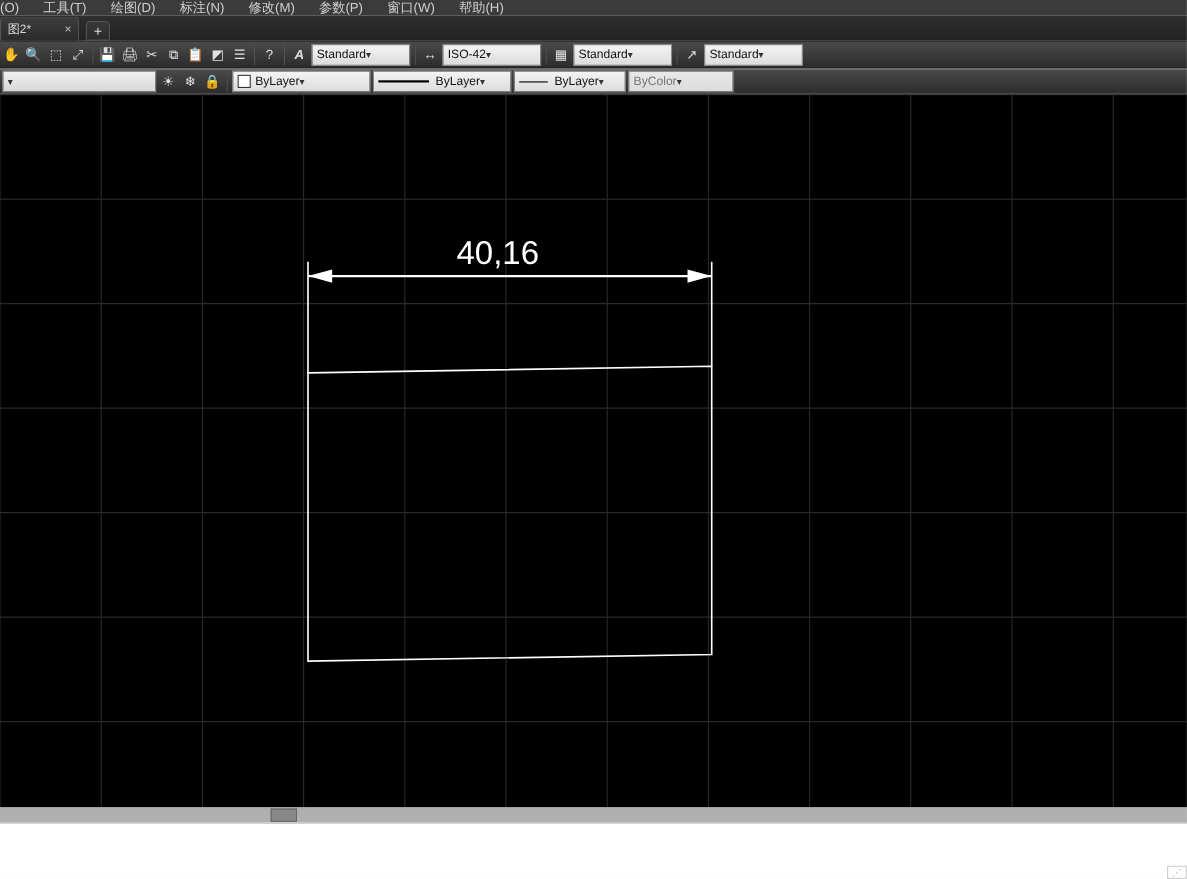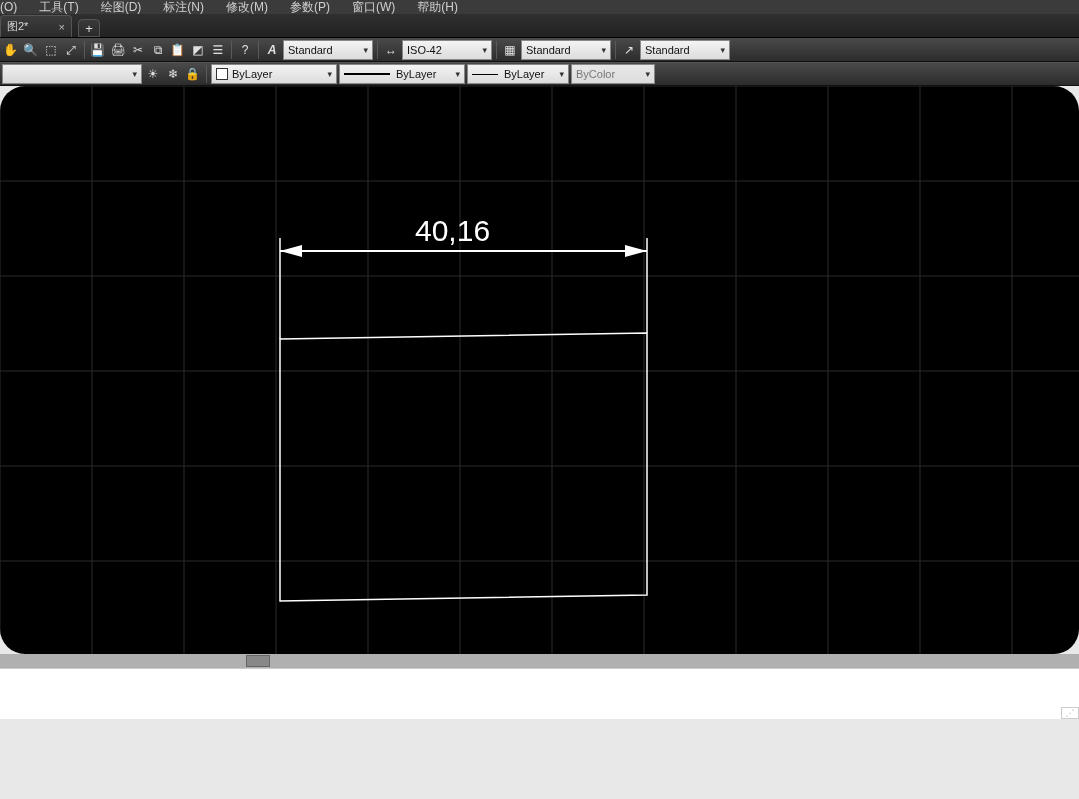--- a/index.html
+++ b/index.html
@@ -72,43 +72,42 @@
     width: 18px; height: 18px;
     display:flex;align-items:center;justify-content:center;
     color:#e0e0e0;font-size:12px;
     cursor:pointer;
   }
   .sep { width:1px; height:18px; background:#1a1a1a; margin:0 2px; border-right:1px solid #5a5a5a;}
   .dropdown {
     height: 20px;
     background: linear-gradient(#f4f4f4,#dcdcdc);
     border: 1px solid #888;
-    display:flex;align-items:center;justify-content:space-between;
+    display:flex;align-items:center;
     padding: 0 4px;
     font-size: 11px;
     color:#111;
     cursor:pointer;
   }
   .dropdown .arrow { font-size:9px;color:#333; }
   .dropdown .swatch { width:12px;height:12px;border:1px solid #333;margin-right:4px; }
   .dropdown.dim { color:#777; background:linear-gradient(#e8e8e8,#dcdcdc); }
   .dd-small { width: 90px; }
   .dd-med { width: 126px; }
   .dd-large { width: 140px; }
 
   .linepreview { display:inline-block; width:46px; height:2px; background:#000; margin-right:6px; vertical-align:middle;}
 
   
   .drawing-wrap {
     position: relative;
     width: 100%;
-    height: 568px;
+    height: 648px;
     background: #000;
     overflow: hidden;
-    border-radius: 25px;
   }
   .grid line { stroke:#2a2a2a; stroke-width:1; }
   .shape { stroke:#fff; stroke-width:1.5; fill:none; }
   .dim-line { stroke:#fff; stroke-width:2; }
   .dim-ext { stroke:#fff; stroke-width:1.5; }
   .dim-text {
     position:absolute;
     color:#fff;
     font-family: Arial, sans-serif;
     font-size: 30px;
@@ -227,21 +226,21 @@
     </span>
     <span class="arrow">▾</span>
   </div>
   <div class="dropdown" style="width:102px">
     <span style="display:flex;align-items:center;">
       <span class="linepreview" style="width:26px;height:1px;"></span>
       <span>ByLayer</span>
     </span>
     <span class="arrow">▾</span>
   </div>
-  <div class="dropdown dim" style="width:84px">
+  <div class="dropdown dim" style="width:96px">
     <span>ByColor</span>
     <span class="arrow">▾</span>
   </div>
 </div>
 
 <div class="drawing-wrap">
   <svg width="1079" height="648">
 
     <g class="grid">
 

